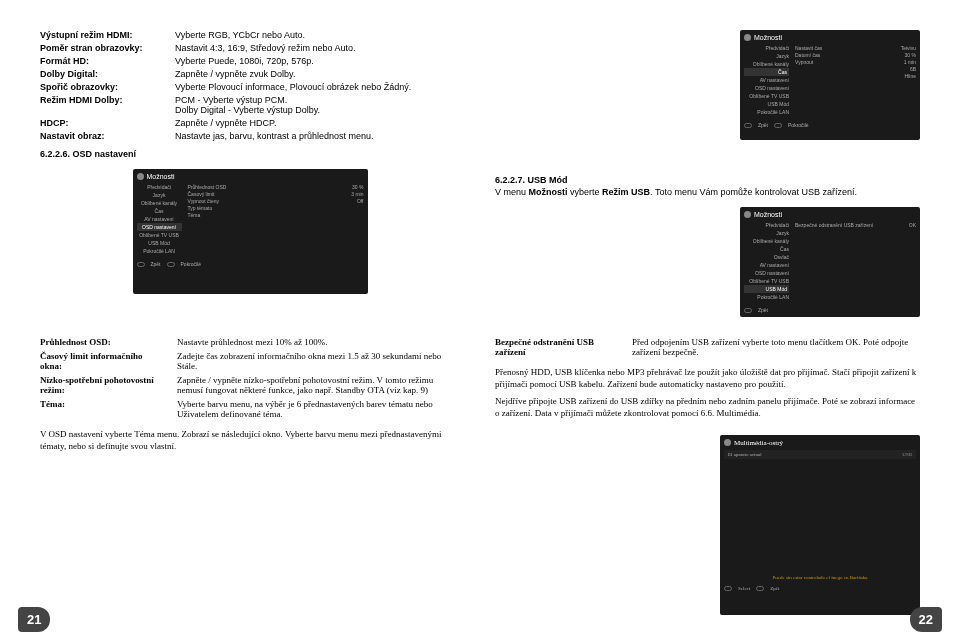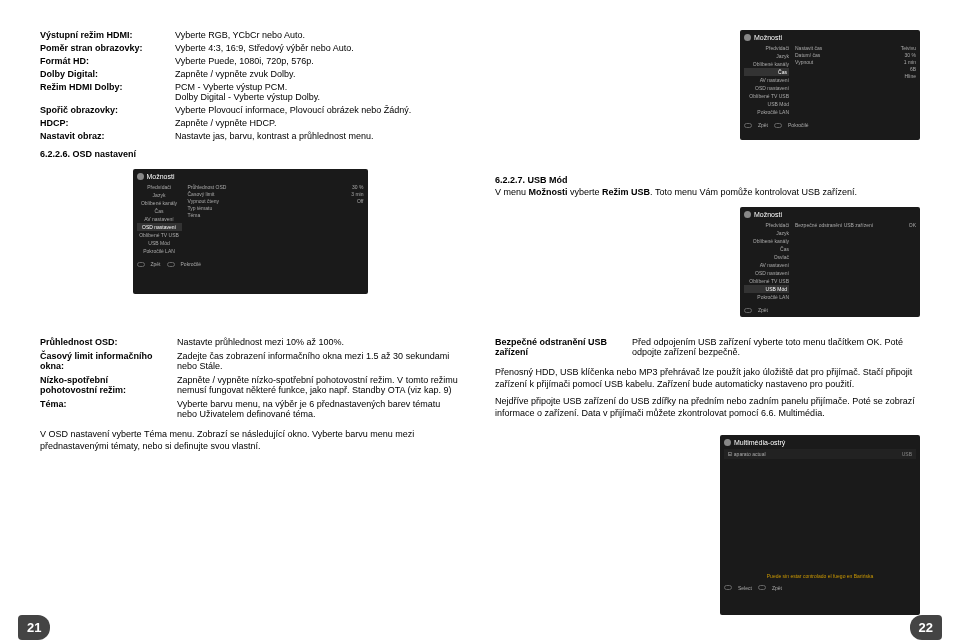--- a/index.html
+++ b/index.html
@@ -75,33 +75,34 @@
     border: 1px solid #666; 
     border-radius: 3px; 
     display: inline-block;
   }
 
   .lower-section {
     margin-top: 20px;
     display: flex;
     gap: 35px;
     padding: 0 40px;
+    font-family: Liberation Serif, serif;
   }
   .lower-left { flex: 0 0 420px; }
   .lower-right { flex: 1; }
 
   .def-row2 { display: flex; margin-bottom: 4px; }
   .def-key2 { font-weight: bold; flex: 0 0 125px; }
   .def-val2 { flex: 1; margin-left: 12px; }
 
   .paragraph { margin-bottom: 6px; line-height: 1.3; }
 
   .page-number {
     position: absolute;
-    bottom: 4px;
+    bottom: 12px;
     background: #444;
     color: #fff;
     font-weight: bold;
     font-size: 13px;
     padding: 5px 9px;
   }
   .page-left { left: 18px; border-radius: 4px 12px 12px 4px; }
   .page-right { right: 18px; border-radius: 12px 4px 4px 12px; }
 
   .usb-screenshot-footer {
@@ -118,38 +119,38 @@
 <div class="page">
   <div class="left-col">
 
     <div class="def-table">
       <div class="def-row">
           <div class="def-key">Výstupní režim HDMI:</div>
           <div class="def-val">Vyberte RGB, YCbCr nebo Auto.</div>
         </div>
       <div class="def-row">
           <div class="def-key">Poměr stran obrazovky:</div>
-          <div class="def-val">Vyberte 4:3, 16:9, Středový výběr nebo Auto.</div>
+          <div class="def-val">Nastavit 4:3, 16:9, Středový režim nebo Auto.</div>
         </div>
       <div class="def-row">
           <div class="def-key">Formát HD:</div>
           <div class="def-val">Vyberte Puede, 1080i, 720p, 576p.</div>
         </div>
       <div class="def-row">
           <div class="def-key">Dolby Digital:</div>
           <div class="def-val">Zapněte / vypněte zvuk Dolby.</div>
+        </div>
+      <div class="def-row">
+          <div class="def-key">Spořič obrazovky:</div>
+          <div class="def-val">Vyberte Plovoucí informace, Plovoucí obrázek nebo Žádný.</div>
         </div>
       <div class="def-row">
           <div class="def-key">Režim HDMI Dolby:</div>
           <div class="def-val" style="white-space:pre-line">PCM - Vyberte výstup PCM.
 Dolby Digital - Vyberte výstup Dolby.</div>
-        </div>
-      <div class="def-row">
-          <div class="def-key">Spořič obrazovky:</div>
-          <div class="def-val">Vyberte Plovoucí informace, Plovoucí obrázek nebo Žádný.</div>
         </div>
       <div class="def-row">
           <div class="def-key">HDCP:</div>
           <div class="def-val">Zapněte / vypněte HDCP.</div>
         </div>
       <div class="def-row">
           <div class="def-key">Nastavit obraz:</div>
           <div class="def-val">Nastavte jas, barvu, kontrast a průhlednost menu.</div>
         </div>
     </div>

